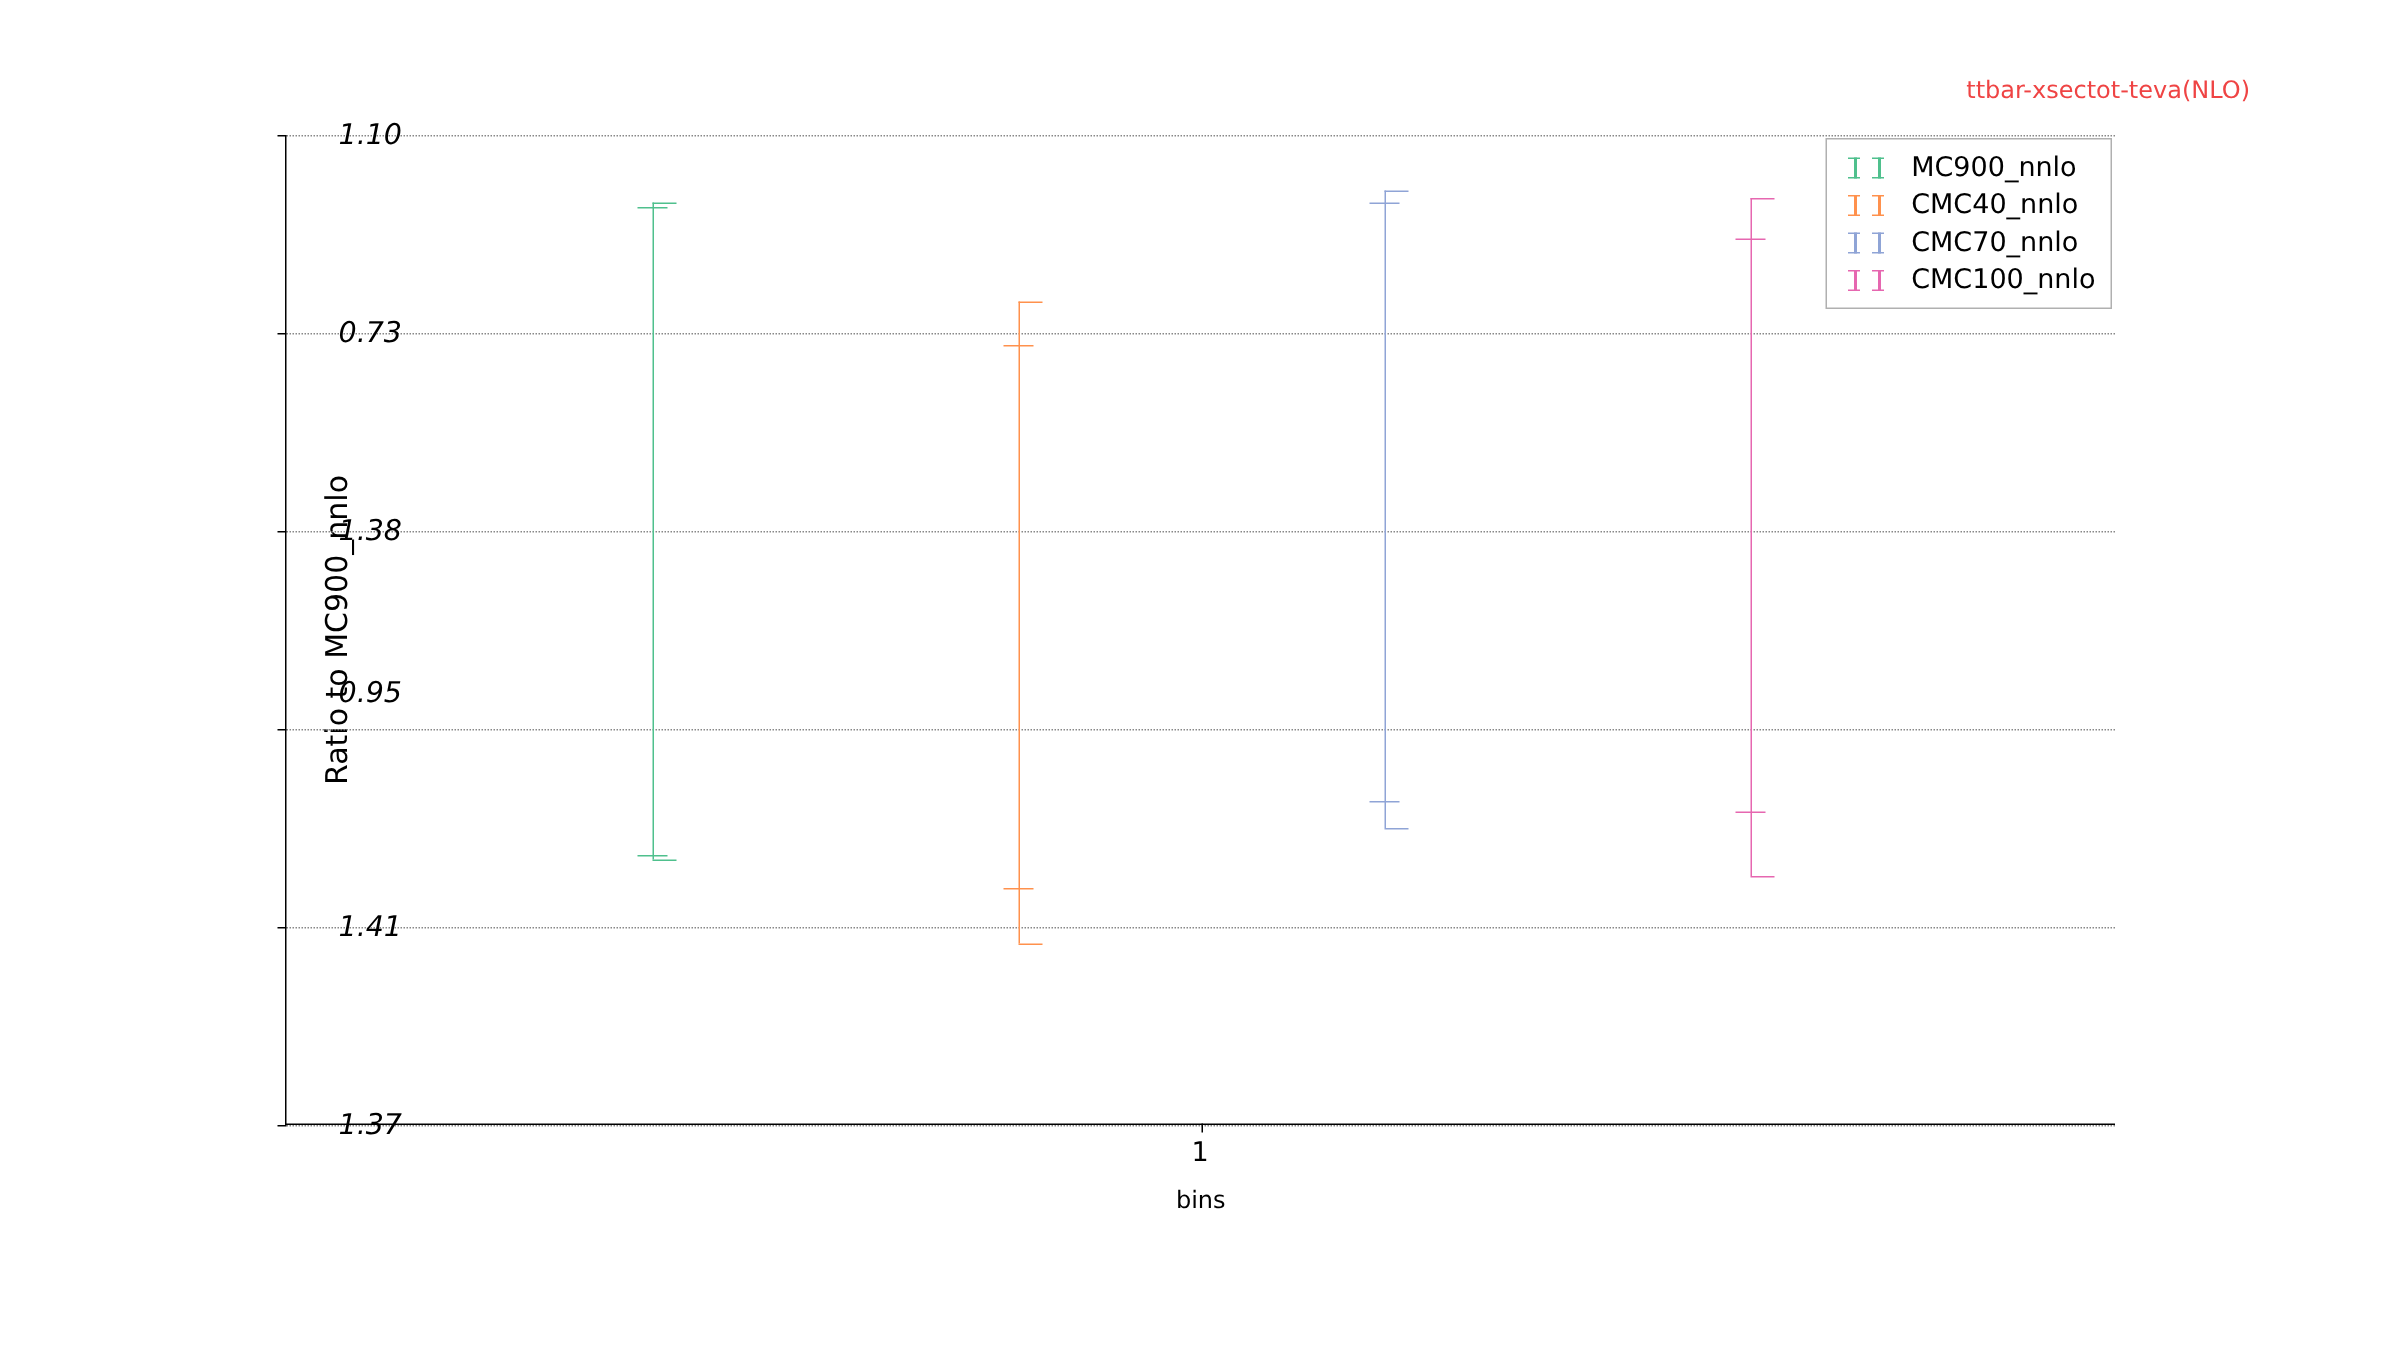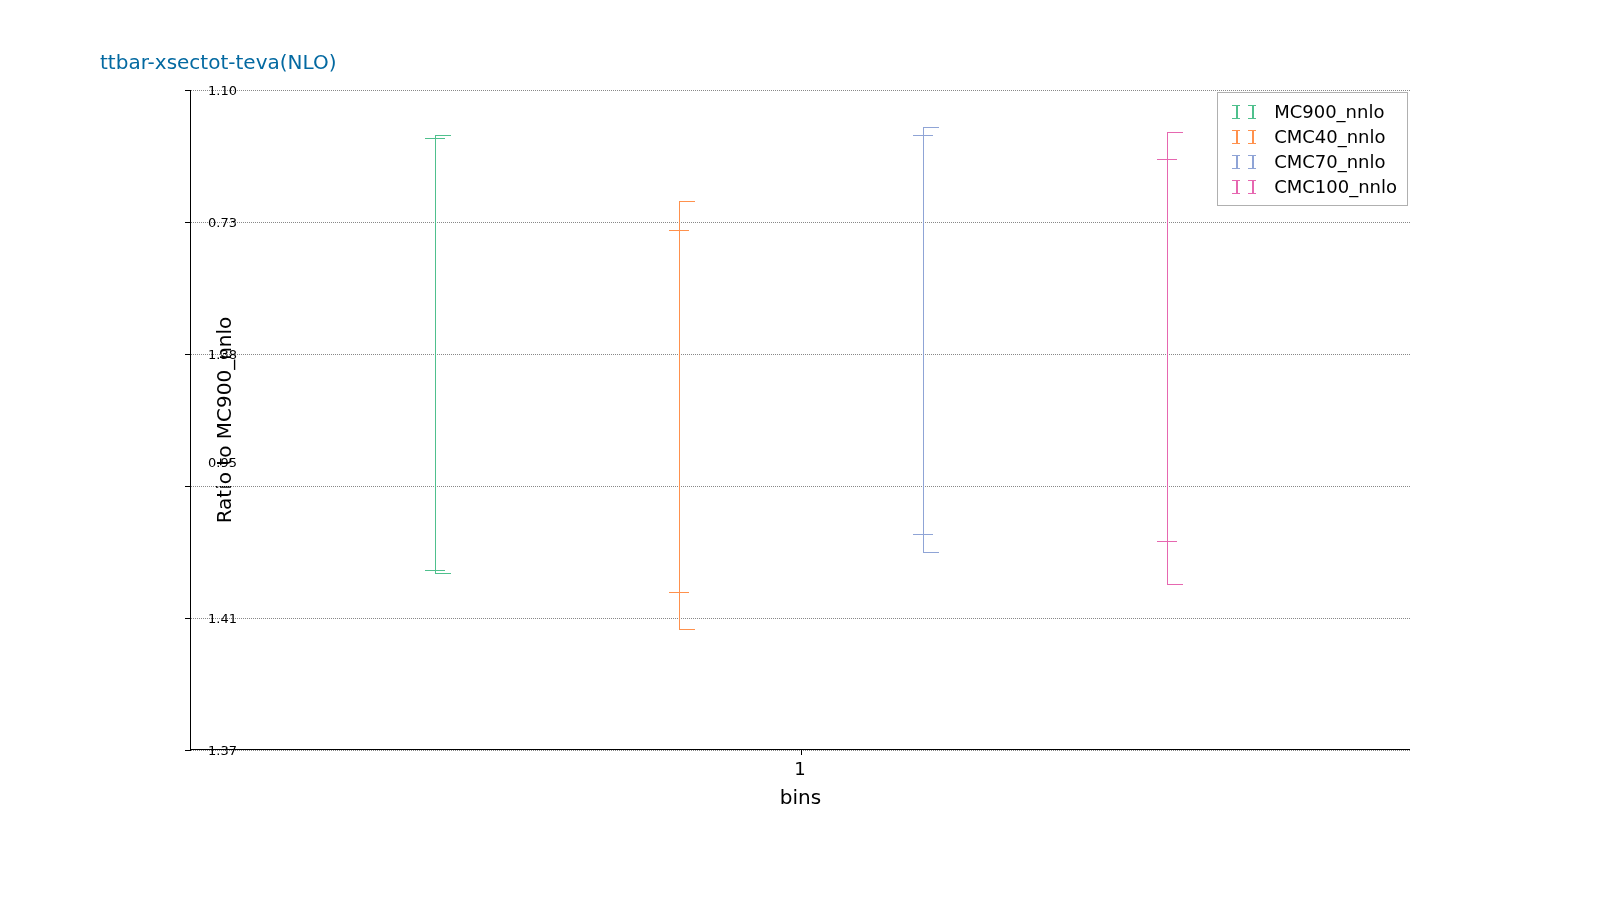--- a/index.html
+++ b/index.html
@@ -15,46 +15,48 @@
       left: 100px;
       top: 50px;
       width: 1400px;
       height: 800px;
     }
     .title {
       position: absolute;
       top: 0;
       left: 0;
       right: 0;
-      text-align: left;
-      font-size: 20px;
-      color: #0369a1;
+      text-align: right;
+      font-size: 16px;
+      color: #ef4444;
     }
     .plot-area {
       position: absolute;
       left: 90px;
       top: 40px;
       width: 1220px;
       height: 660px;
       border-left: 1px solid #000;
       border-bottom: 1px solid #000;
     }
     .gridline {
       position: absolute;
       left: 0;
       width: 100%;
       border-top: 1px dotted #888;
     }
     .ytick-label {
       position: absolute;
       right: 1232px;
-      font-size: 13px;
+      font-size: 19px;
       color: #000;
       transform: translateY(-50%);
+      text-align: right;
       width: 60px;
+      font-style: italic;
     }
     .ytick-mark {
       position: absolute;
       left: -6px;
       width: 6px;
       border-top: 1px solid #000;
     }
     .xtick-label {
       position: absolute;
       top: 665px;
@@ -76,21 +78,21 @@
       transform-origin: center;
       font-size: 20px;
       color: #000;
       white-space: nowrap;
     }
     .xlabel {
       position: absolute;
       bottom: -60px;
       left: 50%;
       transform: translateX(-50%);
-      font-size: 20px;
+      font-size: 16px;
       color: #000;
     }
     .errorbar {
       position: absolute;
       width: 1px;
     }
     .cap {
       position: absolute;
       width: 16px;
       height: 1px;

